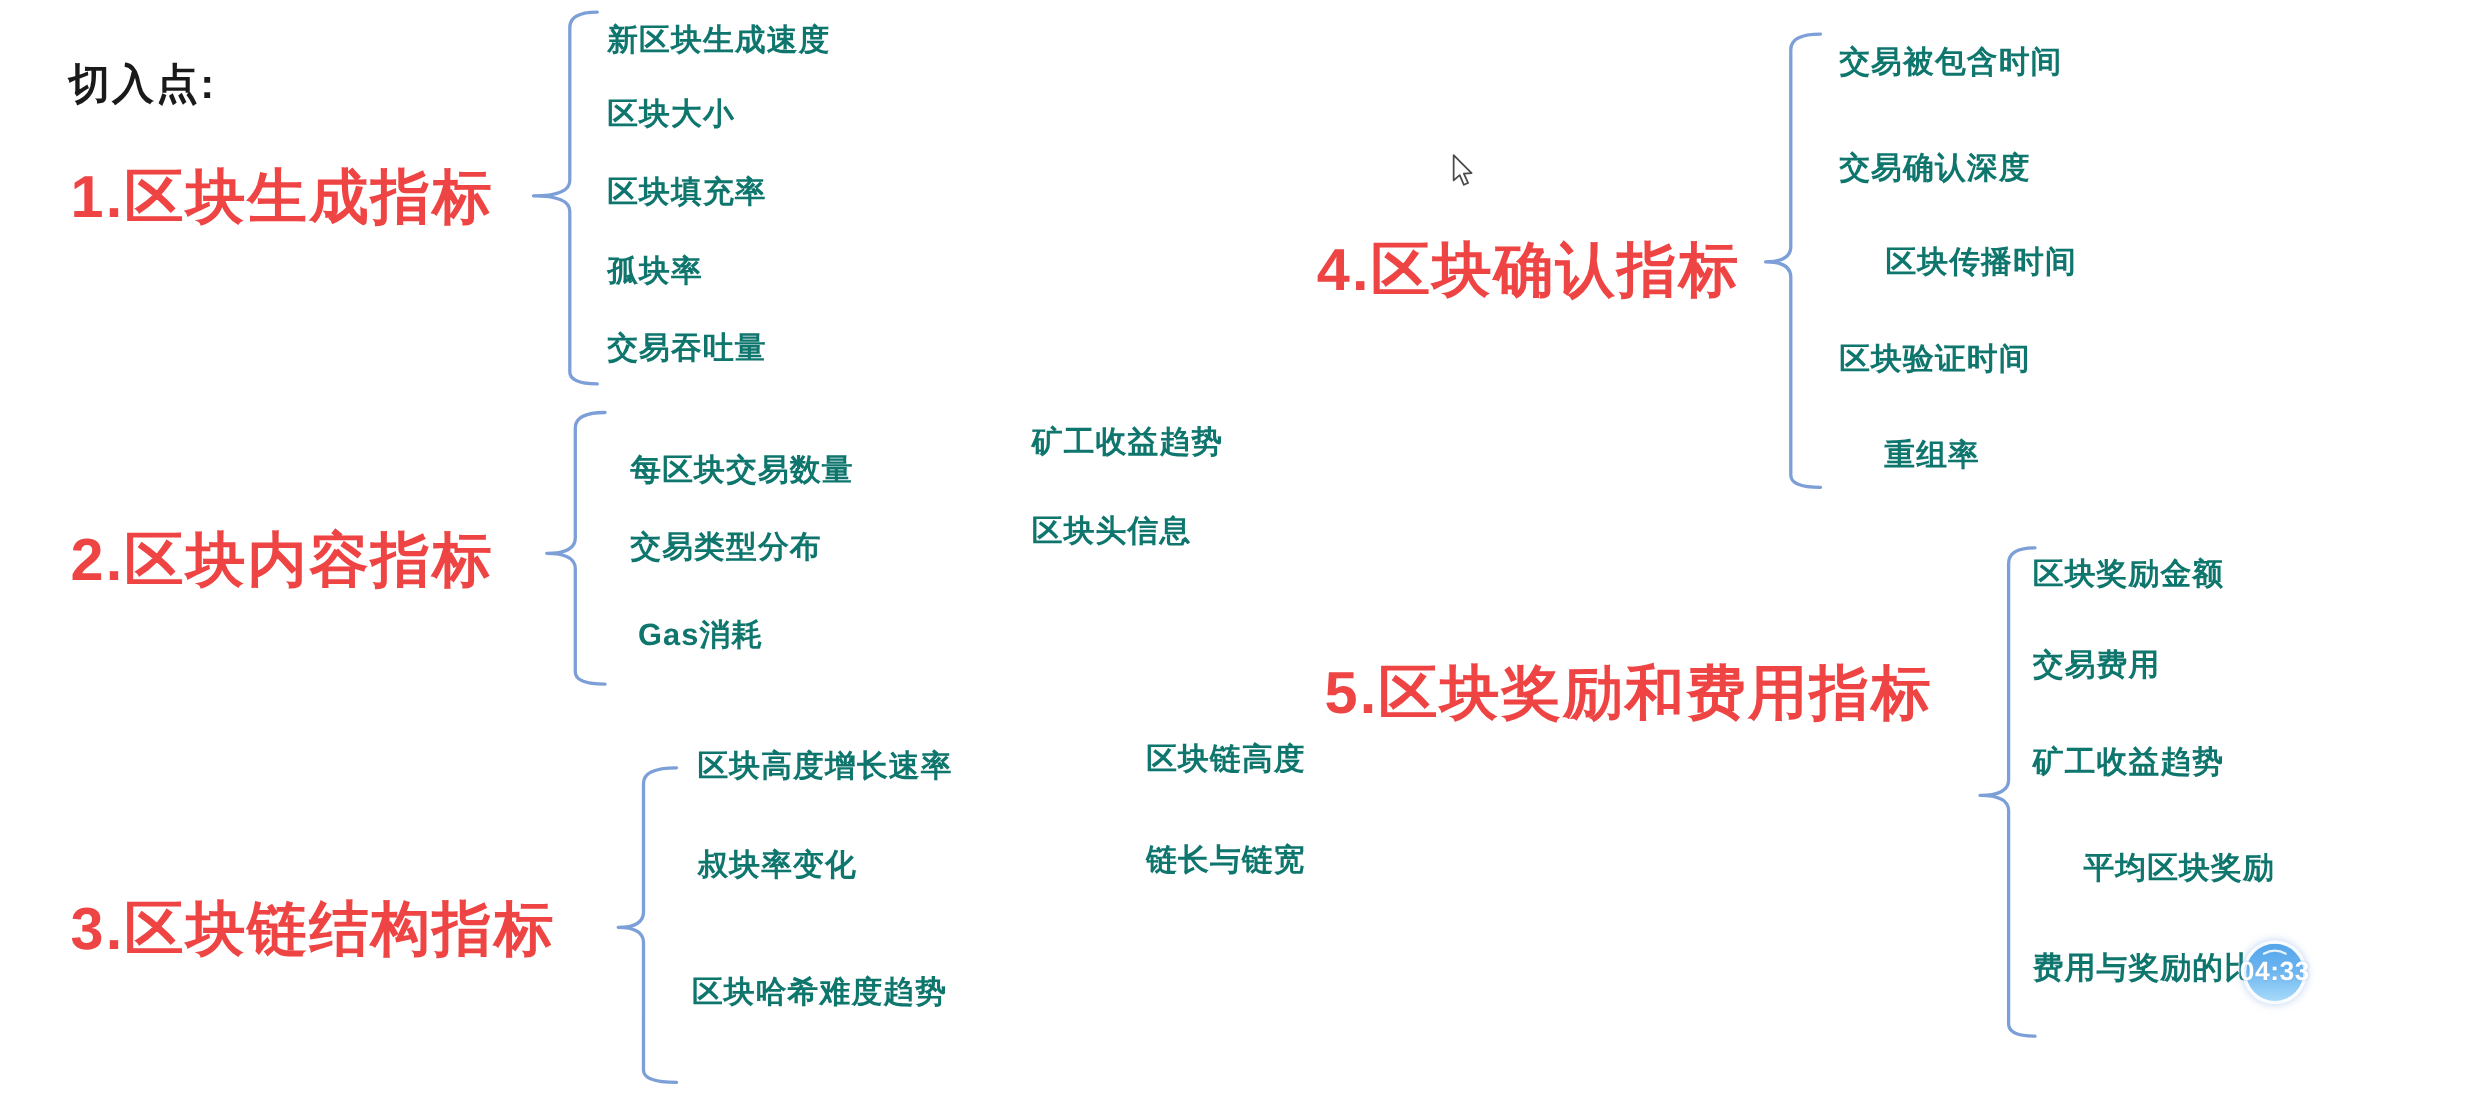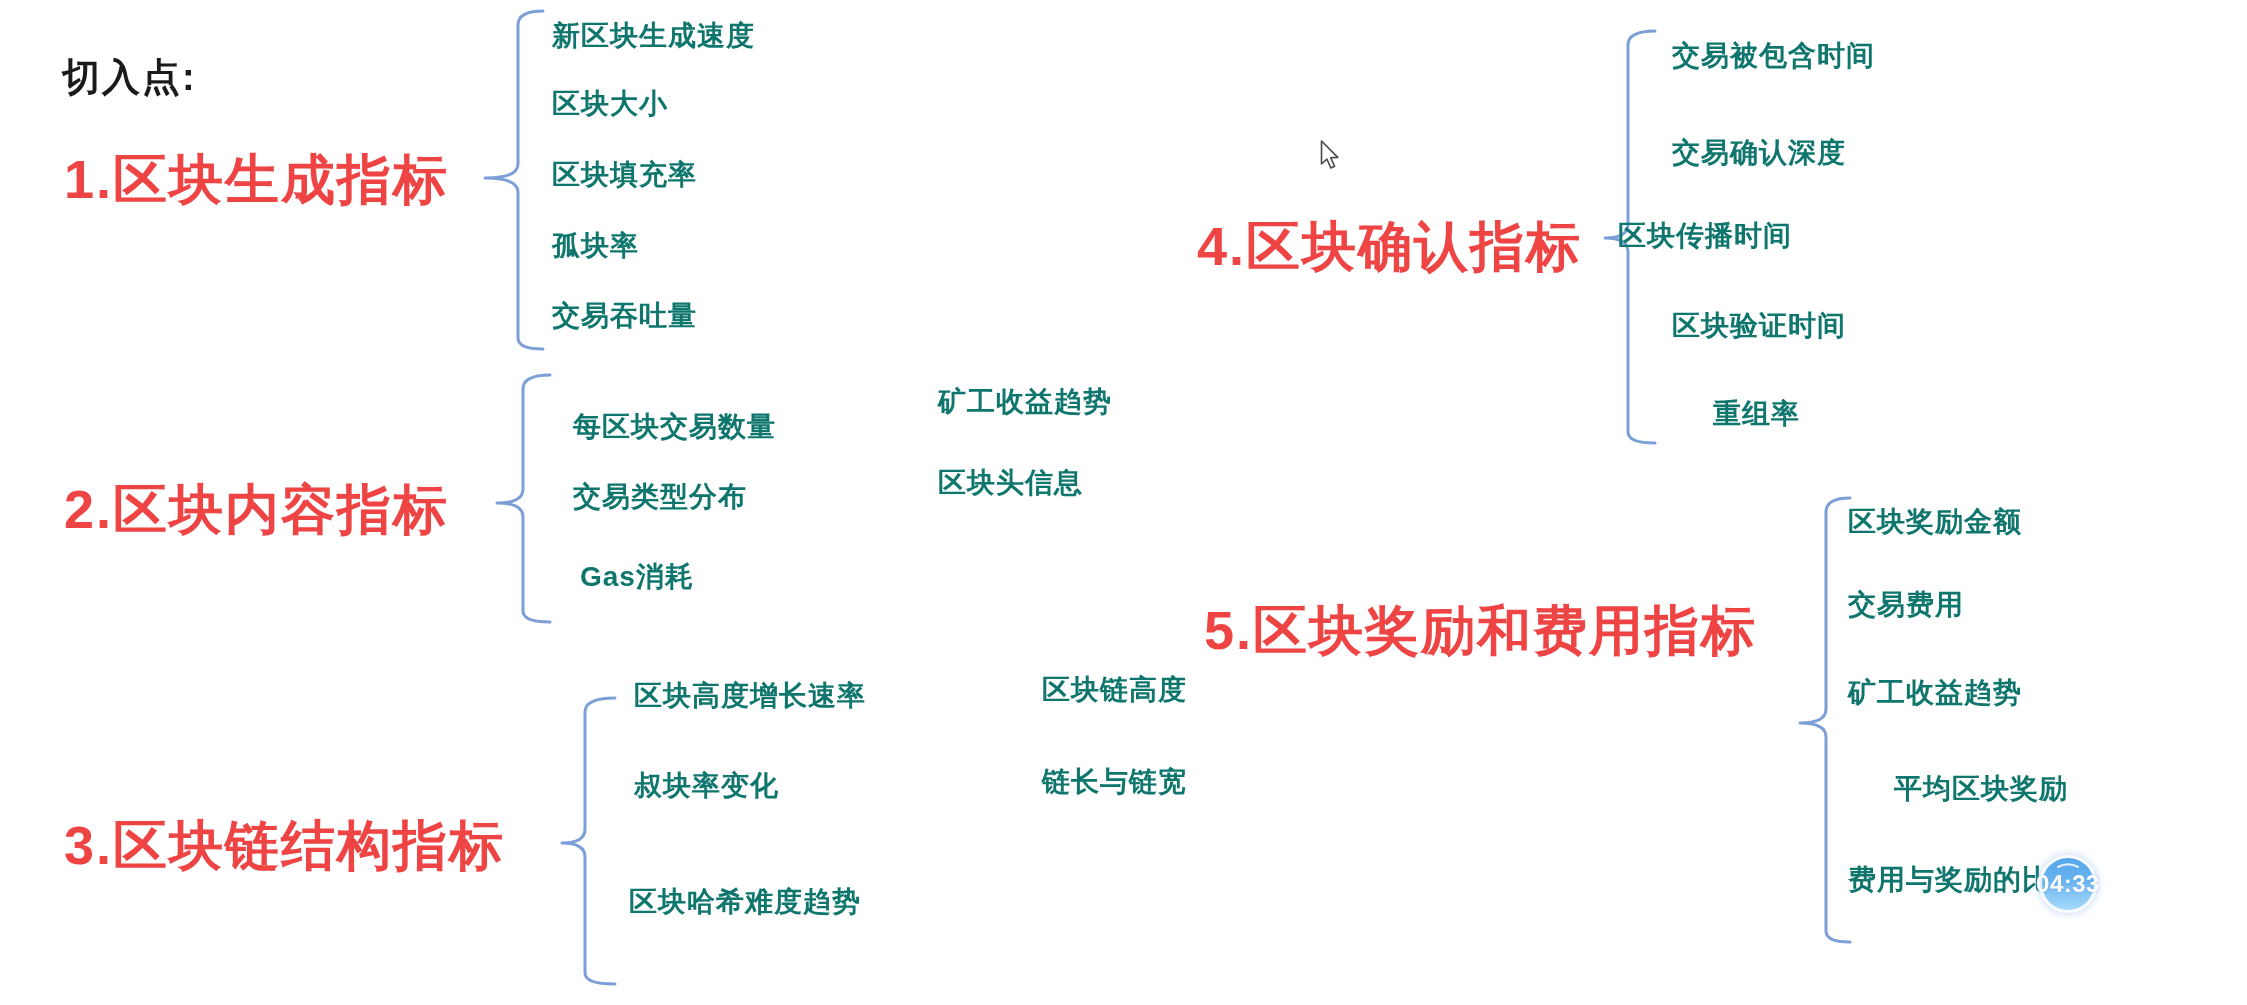--- a/index.html
+++ b/index.html
@@ -119,21 +119,21 @@
   <div class="txt item" style="left:629px; top:888px;">区块哈希难度趋势</div>
   <div class="txt item" style="left:1042px; top:676px;">区块链高度</div>
   <div class="txt item" style="left:1042px; top:768px;">链长与链宽</div>
 
   <div class="txt heading" style="left:1197px; top:219px;">4.区块确认指标</div>
   <svg class="brace" style="left:1603px; top:28px;" width="54" height="420" viewBox="0 0 54 420">
     <path d="M 52 3 Q 25 3 25 17 L 25 196 Q 25 210 2 210 Q 25 210 25 224 L 25 404 Q 25 415 52 415"></path>
   </svg>
   <div class="txt item" style="left:1672px; top:139px;">交易确认深度</div>
   <div class="txt item" style="left:1672px; top:42px;">交易被包含时间</div>
-  <div class="txt item" style="left:1618px; top:224px;font-family:Liberation Mono, monospace;">区块传播时间</div>
+  <div class="txt item" style="left:1714px; top:224px;">区块传播时间</div>
   <div class="txt item" style="left:1672px; top:312px;">区块验证时间</div>
   <div class="txt item" style="left:1713px; top:400px;">重组率</div>
 
   <div class="txt heading" style="left:1204px; top:603px;">5.区块奖励和费用指标</div>
   <svg class="brace" style="left:1798px; top:495px;" width="54" height="452" viewBox="0 0 54 452">
     <path d="M 52 3 Q 28 3 28 17 L 28 214 Q 28 228 2 228 Q 28 228 28 242 L 28 436 Q 28 447 52 447"></path>
   </svg>
   <div class="txt item" style="left:1848px; top:508px;">区块奖励金额</div>
   <div class="txt item" style="left:1848px; top:591px;">交易费用</div>
   <div class="txt item" style="left:1848px; top:679px;">矿工收益趋势</div>

